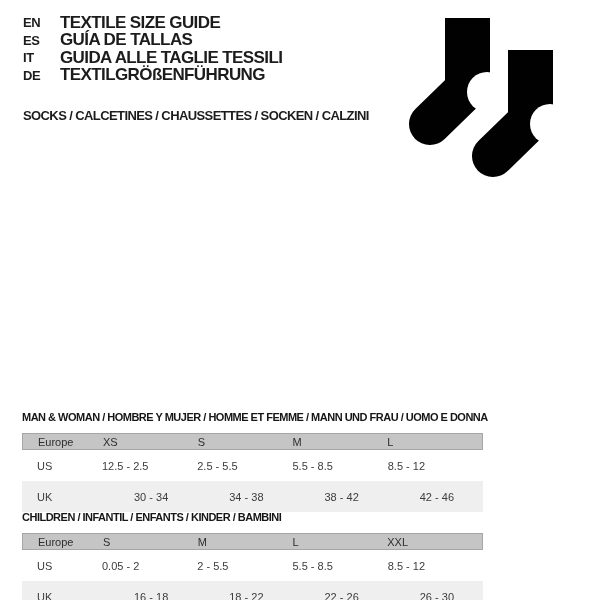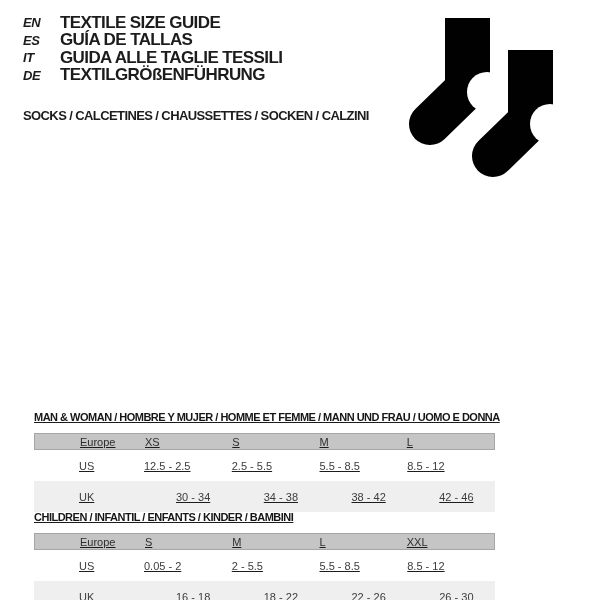--- a/index.html
+++ b/index.html
@@ -3,42 +3,42 @@
 <meta charset="utf-8">
 <style>
   html,body{margin:0;padding:0;background:#fff;}
   .canvas{
     position:relative;width:600px;height:600px;background:#ffffff;overflow:hidden;
     font-family:"Liberation Sans",sans-serif;color:#1c1c1c;
   }
   
   .lang-list{position:absolute;left:23px;top:14px;}
   .lang-row{display:flex;height:17.5px;align-items:center;}
-  .lang-code{width:37px;font-size:13px;font-weight:bold;letter-spacing:-0.4px;font-style:italic;}
+  .lang-code{width:37px;font-size:13px;font-weight:bold;letter-spacing:-0.4px;}
   .lang-name{font-size:17px;font-weight:bold;letter-spacing:-0.6px;white-space:nowrap;}
   
   .category{
     position:absolute;left:23px;top:108px;font-size:13px;font-weight:bold;
     letter-spacing:-0.6px;white-space:nowrap;
   }
   
   .socks-svg{position:absolute;left:400px;top:12px;}
   .sock-fill{fill:#010101;}
   .sock-foot{stroke:#010101;stroke-width:42;stroke-linecap:round;fill:none;}
   .sock-heel-hole{fill:#ffffff;}
   
-  .size-table{position:absolute;left:34px;width:461px;text-decoration:underline;}
+  .size-table{position:absolute;left:22px;width:461px;}
   .tbl-title{
     font-size:11px;font-weight:bold;letter-spacing:-0.5px;line-height:14px;
     margin-bottom:9px;white-space:nowrap;color:#161616;
   }
   .trow{display:flex;height:31px;align-items:center;font-size:11px;color:#3c3c3c;box-sizing:border-box;}
   .trow.thead{height:17px;background:#c5c5c5;border:1px solid #a6a6a6;color:#2e2e2e;}
   .trow.alt{background:#efefef;gap:32px;}
-  .cell-label{width:65px;padding-left:5px;text-align:left;white-space:nowrap;margin-left:40px;}
+  .cell-label{width:65px;padding-left:15px;text-align:left;white-space:nowrap;}
   .cell{flex:1;text-align:left;white-space:nowrap;}
   .tbl-adult{top:410px;}
   .tbl-children{top:510px;}
 </style>
 </head>
 <body>
 
 <div class="canvas">
 
   <div class="lang-list">

